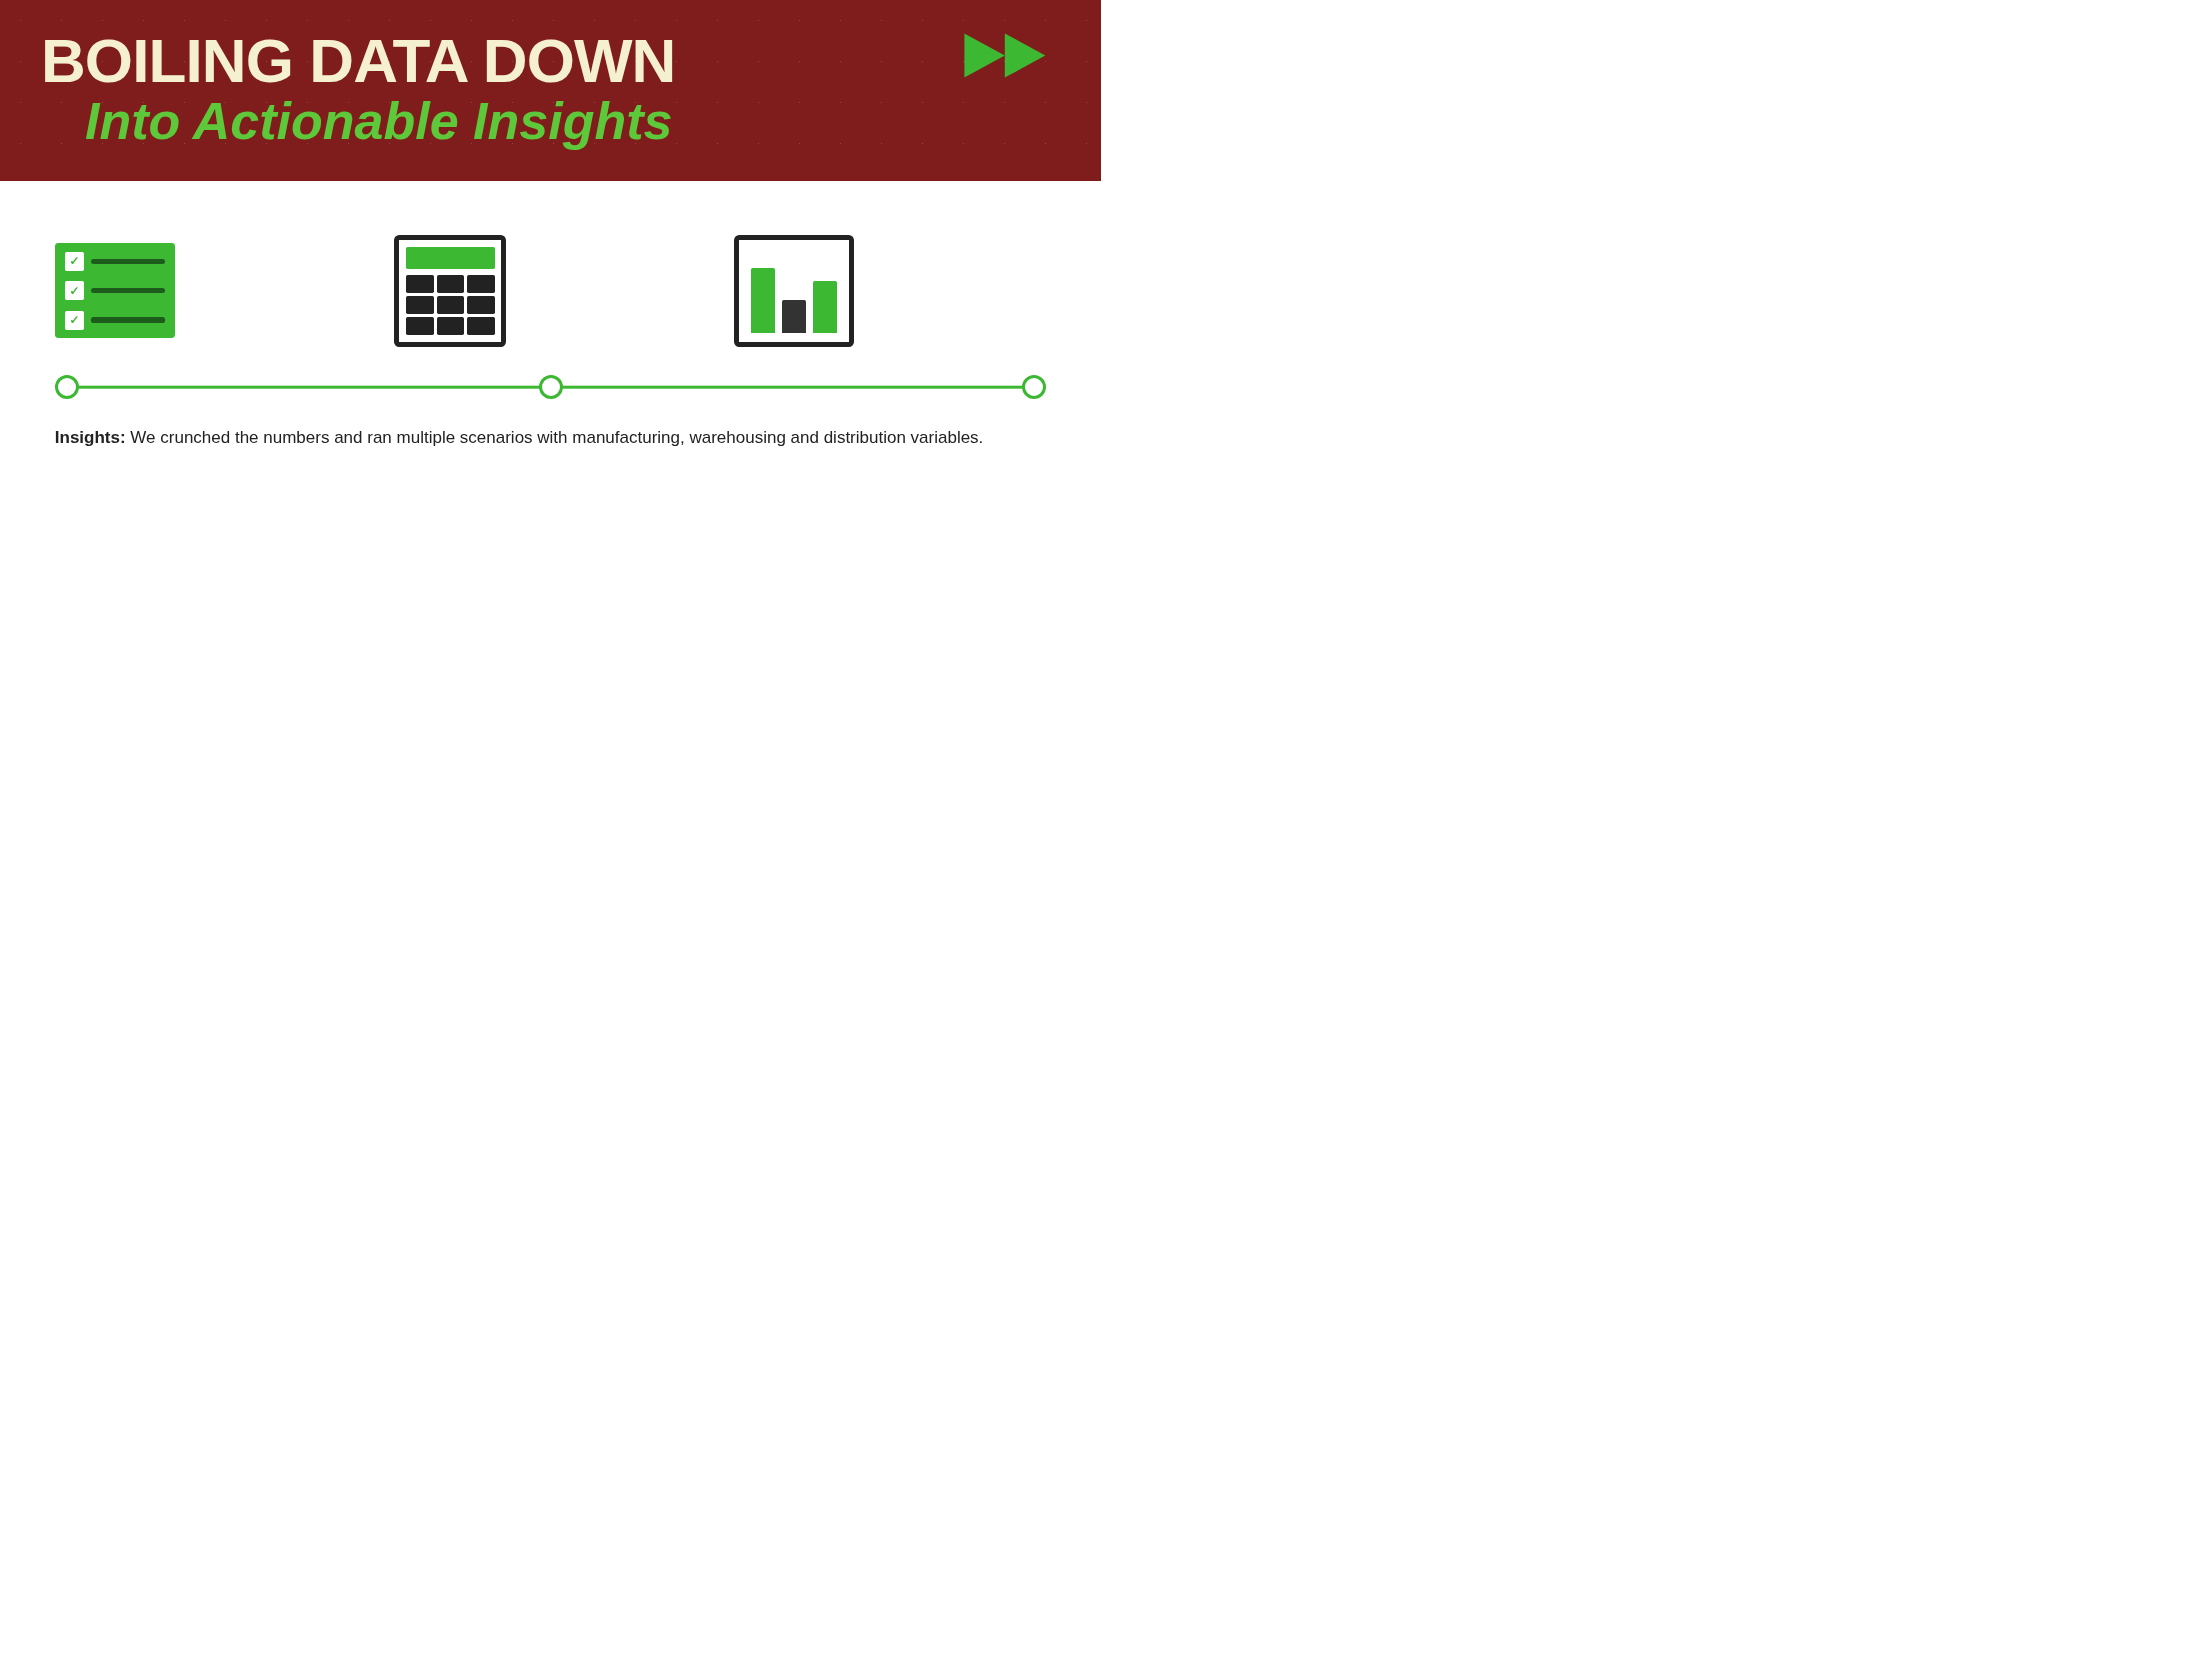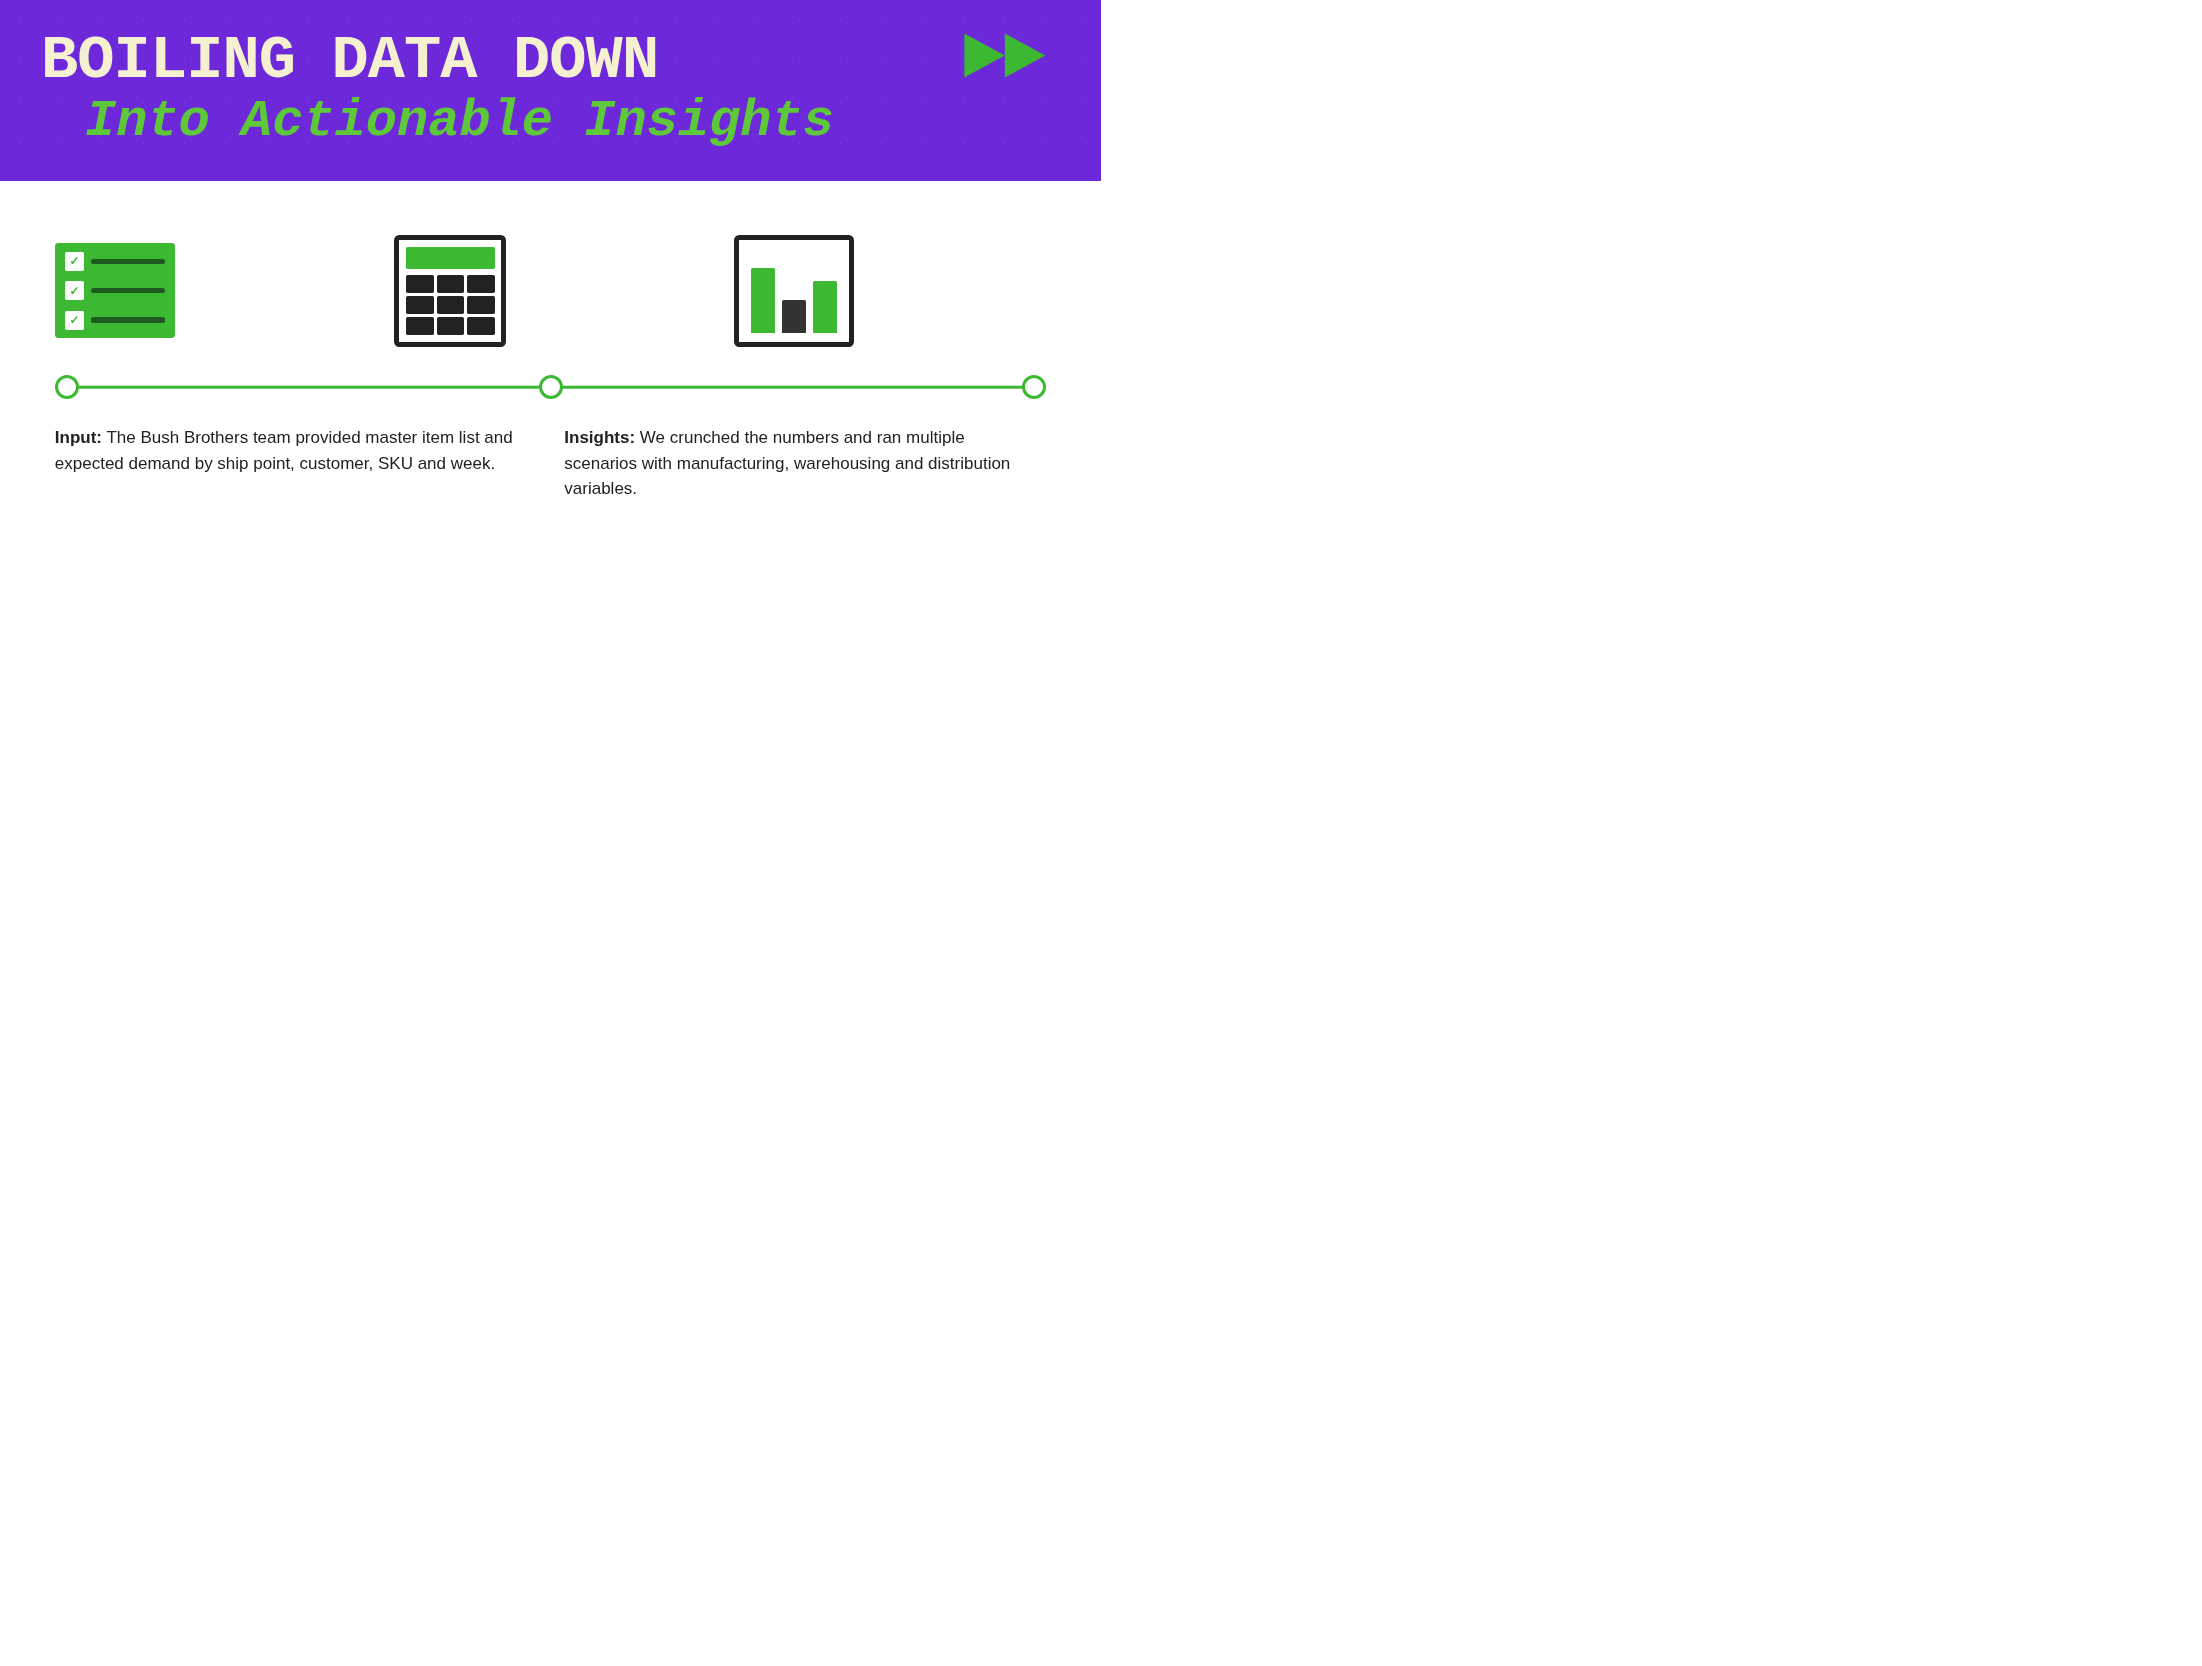--- a/index.html
+++ b/index.html
@@ -7,26 +7,25 @@
     body {
       width: 1101px;
       height: 833px;
       font-family: Arial, Helvetica, sans-serif;
       background: #ffffff;
       overflow: hidden;
     }
 
     
     .header {
-      background-color: #6d28d9;
+      background-color: #7f1d1d;
       width: 100%;
       padding: 27.5px 41px 31px 41px;
       position: relative;
       overflow: hidden;
-      font-family: Liberation Mono, monospace;
     }
 
     .header-plus-grid {
       position: absolute;
       top: 0; left: 0; right: 0; bottom: 0;
       pointer-events: none;
     }
 
     .header-plus-grid::before {
       content: '';
@@ -353,25 +352,20 @@
     <div class="timeline-line"></div>
     <div class="timeline-dots">
       <div class="timeline-dot"></div>
       <div class="timeline-dot"></div>
       <div class="timeline-dot"></div>
     </div>
   </div>
 
   <div class="steps-row">
 
-    <div class="step-column">
-      <div class="step-text">
-        <span class="label">Input:</span><span> The Bush Brothers team provided master item list and expected demand by ship point, customer, SKU and week.</span>
-      </div>
-    </div>
 
     <div class="step-column">
       <div class="step-text">
         <span class="label">Insights:</span><span> We crunched the numbers and ran multiple scenarios with manufacturing, warehousing and distribution variables.</span>
       </div>
     </div>
 
 
   </div>
 

